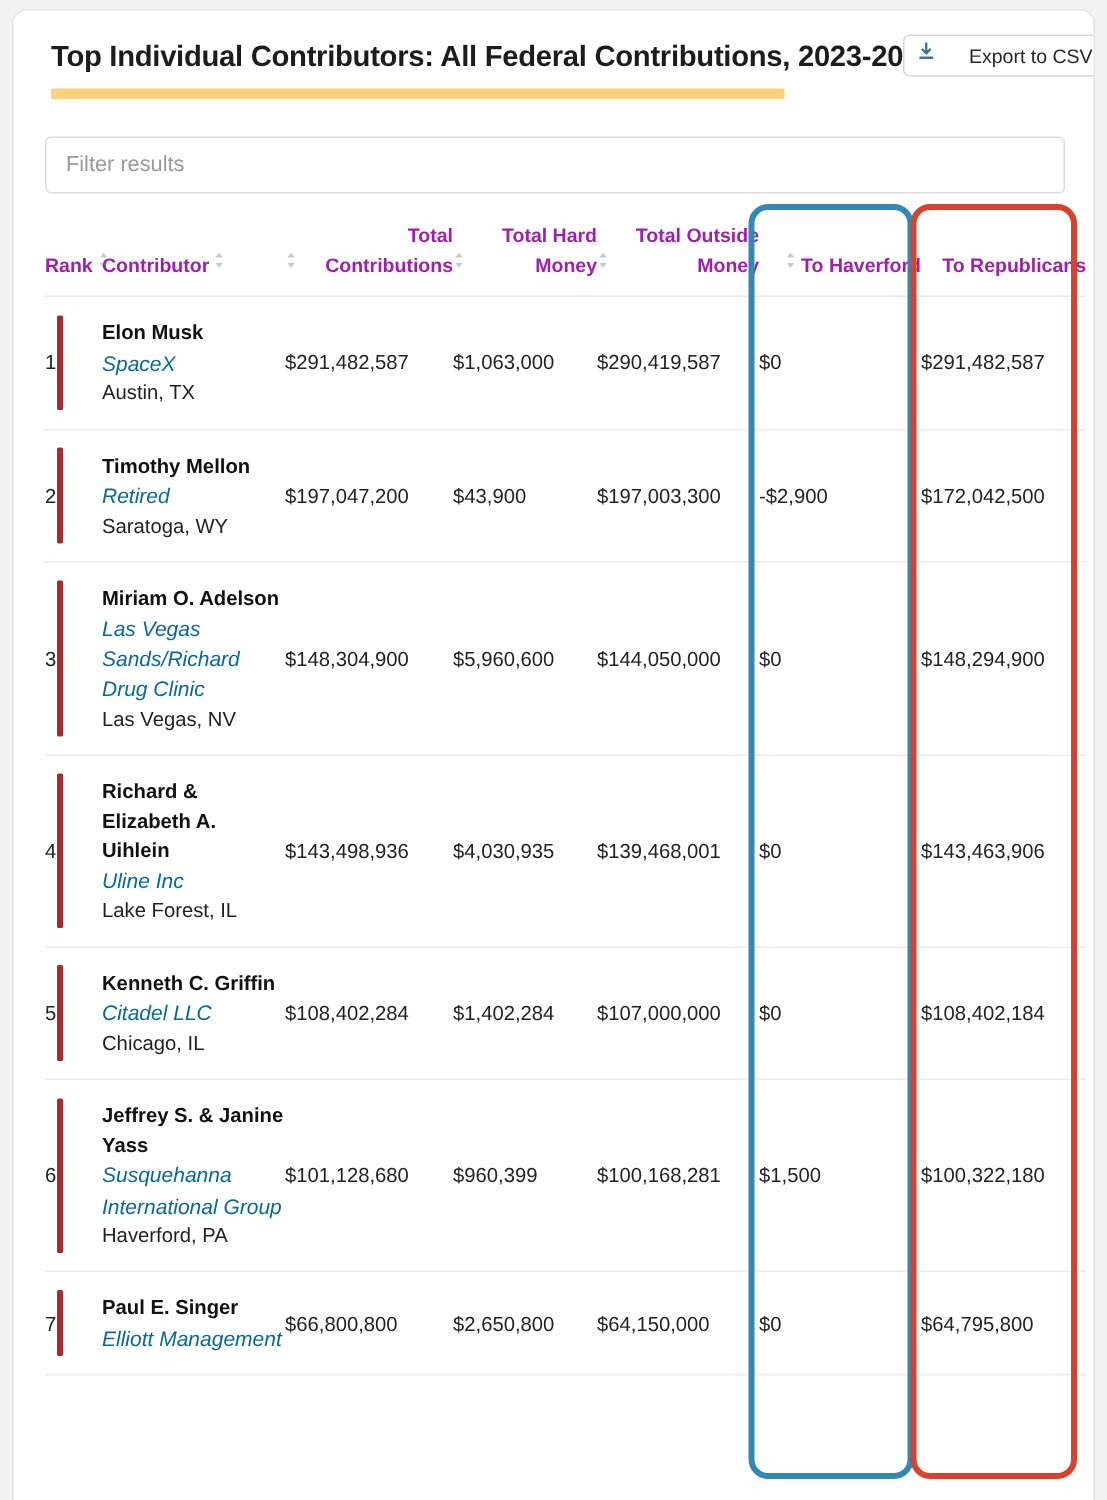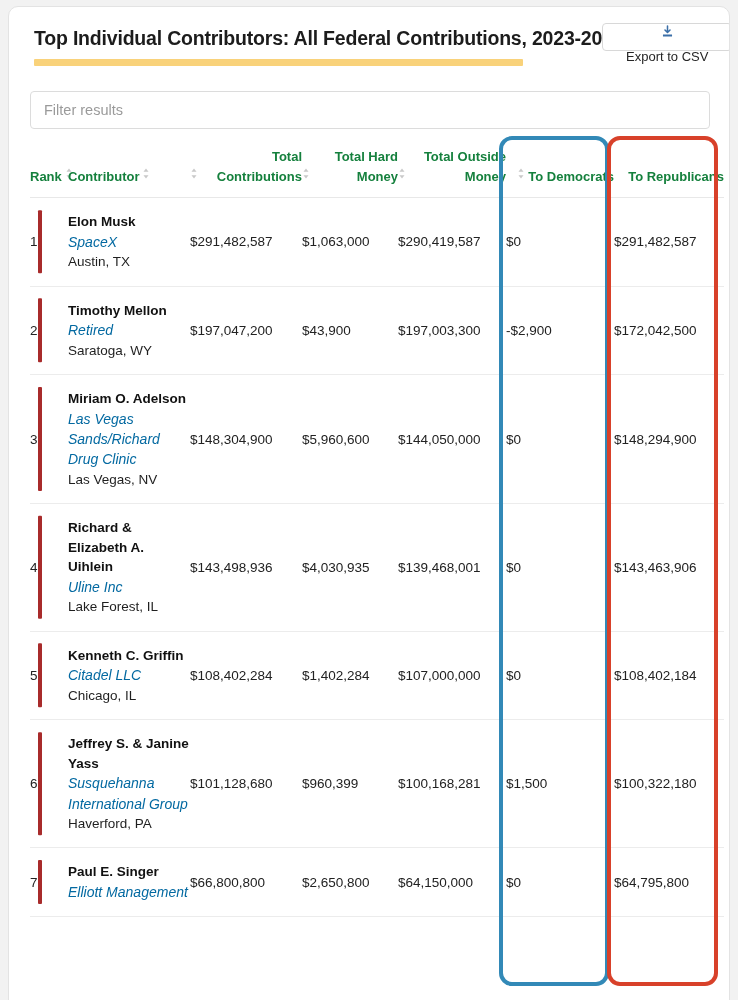--- a/index.html
+++ b/index.html
@@ -51,30 +51,29 @@
     width: 489px;
     height: 7px;
     background: #f9d27a;
     border-radius: 1px;
   }
   .export-btn {
     position: absolute;
     left: 593px;
     top: 16px;
     height: 28px;
-    padding: 0 23px;
+    padding: 0 8px;
     display: flex;
     align-items: center;
-    gap: 7px;
+    gap: 22px;
     background: #ffffff;
     border: 1px solid #d8d8d8;
     border-radius: 4px;
     box-sizing: border-box;
     cursor: pointer;
-    flex-direction: column;
   }
   .export-btn .label {
     font-size: 13px;
     color: #262626;
     white-space: nowrap;
   }
   .dl-icon { display: block; }
 
   
   .filter-wrap {
@@ -106,21 +105,21 @@
     top: 134px;
     width: 694px;
     border-collapse: collapse;
     table-layout: fixed;
   }
   .tbl th {
     vertical-align: bottom;
     padding: 6px 0 10px 0;
     font-size: 13px;
     font-weight: bold;
-    color: #15803d;
+    color: #a21caf;
     line-height: 1.55;
     border-bottom: 1px solid #e8e8e8;
   }
   .th-inner {
     display: flex;
     align-items: flex-end;
     gap: 3px;
   }
   .th-inner.right { justify-content: flex-end; }
   .th-label.right { text-align: right; }
@@ -303,21 +302,21 @@
           </div>
         </th>
         <th>
           <div class="th-inner right">
             <span class="caret">
               <svg width="8" height="13" viewBox="0 0 8 14">
                 <path d="M4 1.6L6.7 5H1.3z" fill="#c9c9c9"></path>
                 <path d="M4 12.4L1.3 9h5.4z" fill="#c9c9c9"></path>
               </svg>
             </span>
-            <span class="th-label right">To Democrats</span>
+            <span class="th-label right">To Haverford</span>
           </div>
         </th>
         <th>
           <div class="th-inner right">
             <span class="th-label right">To Republicans</span>
           </div>
         </th>
       </tr>
     </thead>
     <tbody>

